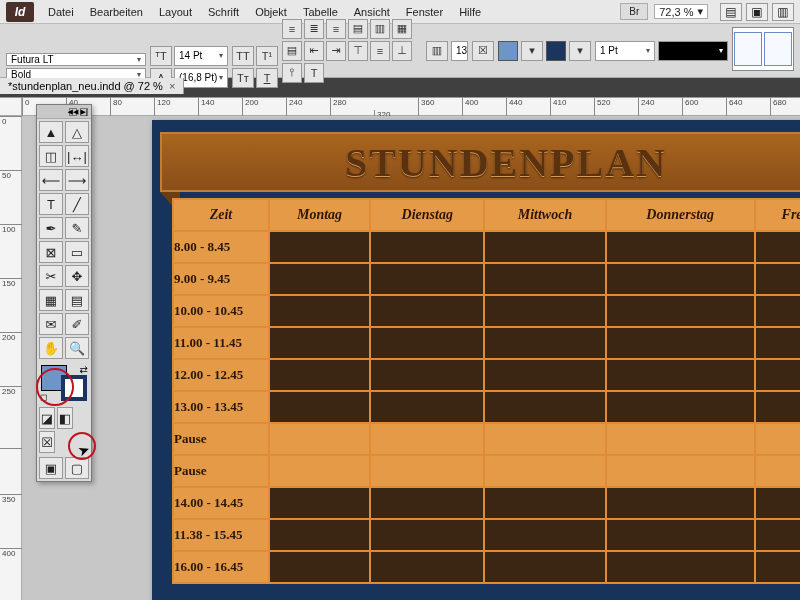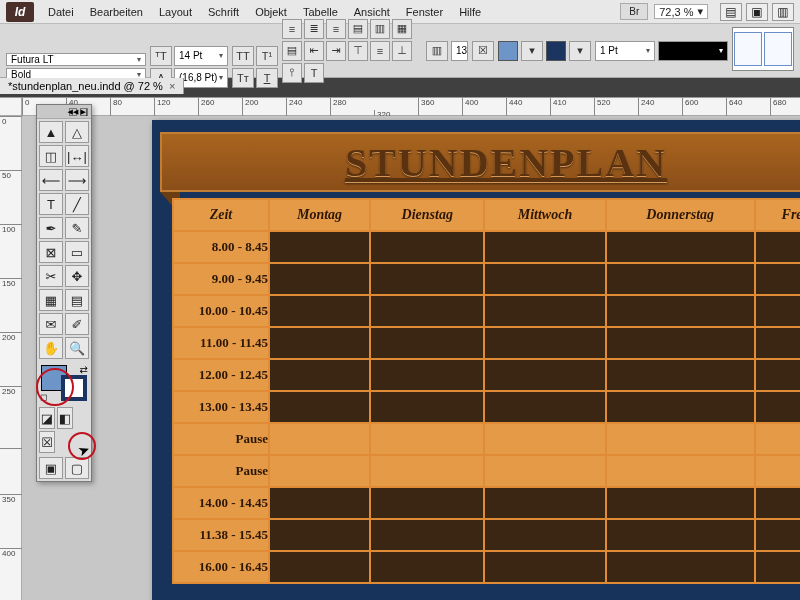--- a/index.html
+++ b/index.html
@@ -50,27 +50,27 @@
 
   
   .canvas { position: absolute; top: 18px; left: 22px; right: 0; bottom: 0; background: #c7c7c7; }
   .page { position: absolute; left: 130px; top: 4px; width: 700px; height: 540px; background: #17335c; box-shadow: 2px 2px 6px rgba(0,0,0,0.4); }
 
   
   .board-top { position: absolute; left: 8px; right: 0; top: 12px; height: 60px; background: linear-gradient(#a9651f, #8a4e18); border: 2px solid #c07d33; display: flex; align-items: center; justify-content: center; }
   .board-top::before, .board-top::after { content: ""; position: absolute; top: 58px; width: 0; height: 0; border-top: 22px solid #6b3d13; }
   .board-top::before { left: -2px; border-left: 20px solid transparent; }
   .board-top::after { right: -2px; border-right: 20px solid transparent; }
-  .board-title { font-family: Georgia, 'Times New Roman', serif; font-weight: bold; font-size: 40px; letter-spacing: 2px; color: #5a3210; text-shadow: 0 1px 0 #d6985a, 0 2px 2px rgba(0,0,0,0.5); text-decoration: underline; }
+  .board-title { font-family: Georgia, 'Times New Roman', serif; font-weight: bold; font-size: 40px; letter-spacing: 2px; color: #5a3210; text-shadow: 0 1px 0 #d6985a, 0 2px 2px rgba(0,0,0,0.5); }
 
   .table-wrap { position: absolute; left: 20px; right: 0; top: 78px; }
   table.plan { border-collapse: collapse; width: 100%; }
   table.plan th, table.plan td { border: 2px solid #e08b36; height: 32px; }
   table.plan th { background: #e59a47; color: #2c1707; font-family: Georgia, serif; font-style: italic; font-weight: bold; font-size: 14px; }
-  table.plan td.time { background: #e59a47; color: #2c1707; text-align: right; font-family: Georgia, serif; font-weight: bold; font-size: 13px; width: 96px; }
+  table.plan td.time { background: #e59a47; color: #2c1707; text-align: left; font-family: Georgia, serif; font-weight: bold; font-size: 13px; width: 96px; }
   table.plan td.cell { background: #3b2614; }
   table.plan td.pause { background: #e59a47; }
 
   
   .tools-panel { position: absolute; left: 36px; top: 6px; width: 56px; background: #dcdcdc; border: 1px solid #7a7a7a; box-shadow: 2px 2px 5px rgba(0,0,0,0.3); z-index: 50; }
   .tools-panel .panel-header { height: 14px; background: #c8c8c8; border-bottom: 1px solid #aaa; display: flex; justify-content: flex-end; align-items: center; padding: 0 3px; gap: 3px; }
   .tools-panel .panel-header .hdr-btn { width: 8px; height: 8px; border: 1px solid #777; font-size: 7px; display: flex; align-items: center; justify-content: center; }
   .tool-grid { display: flex; flex-wrap: wrap; padding: 2px; gap: 2px; }
   .tool { width: 24px; height: 22px; border: 1px solid #999; background: #e9e9e9; display: flex; align-items: center; justify-content: center; font-size: 13px; color: #222; }
   .fill-stroke { width: 50px; height: 40px; position: relative; margin: 2px auto; }
@@ -203,21 +203,21 @@
   </div>
 </div>
 
 <div class="workspace">
   <div class="ruler-corner"></div>
   <div class="h-ruler" id="h-ruler">
       <div class="tick" style="left: 0px;">0</div>
       <div class="tick" style="left: 44px;">40</div>
       <div class="tick" style="left: 88px;">80</div>
       <div class="tick" style="left: 132px;">120</div>
-      <div class="tick" style="left: 176px;">260</div>
+      <div class="tick" style="left: 176px;">140</div>
       <div class="tick" style="left: 220px;">200</div>
       <div class="tick" style="left: 264px;">240</div>
       <div class="tick" style="left: 308px;">280</div>
       <div class="tick" style="left: 352px; margin-top: 12px;">320</div>
       <div class="tick" style="left: 396px;">360</div>
       <div class="tick" style="left: 440px;">400</div>
       <div class="tick" style="left: 484px;">440</div>
       <div class="tick" style="left: 528px;">410</div>
       <div class="tick" style="left: 572px; text-align: right;">520</div>
       <div class="tick" style="left: 616px;">240</div>

